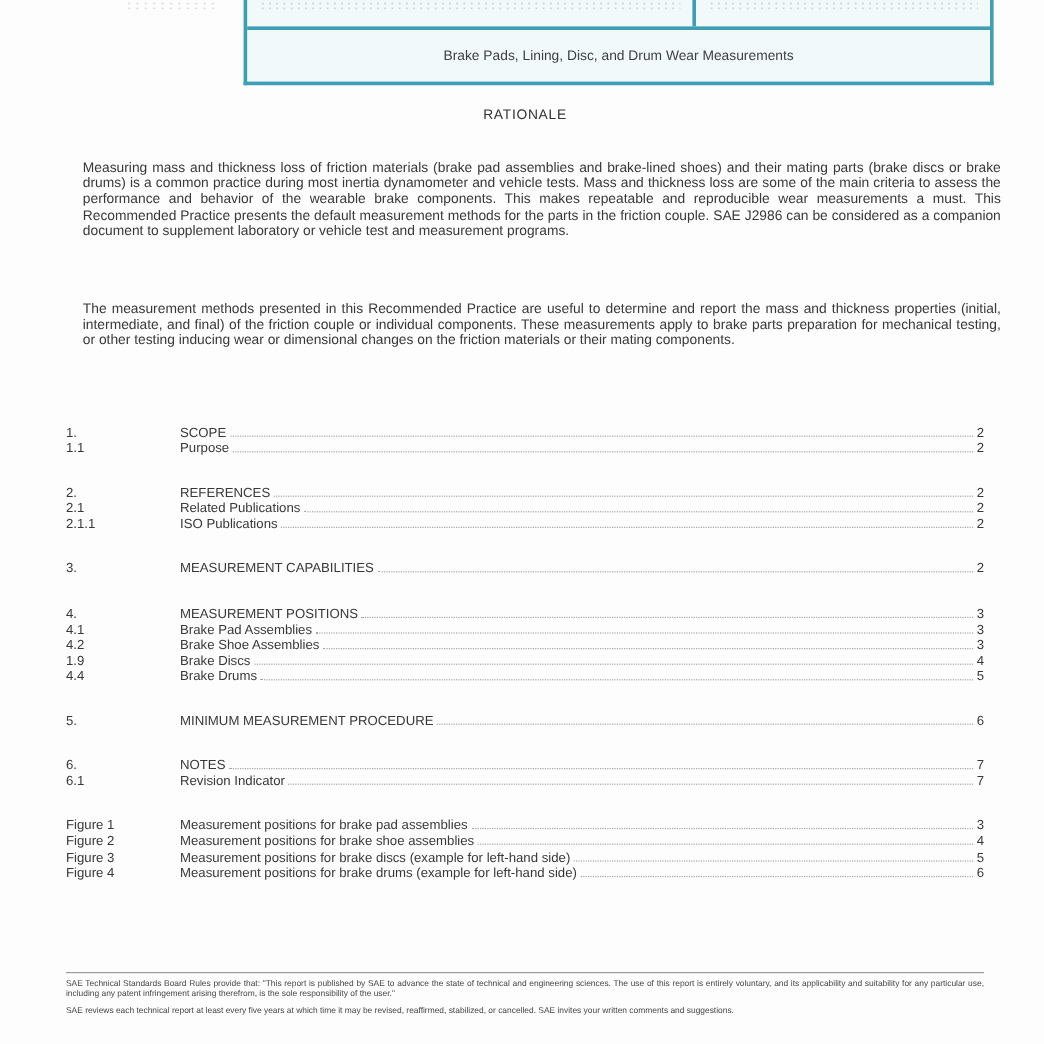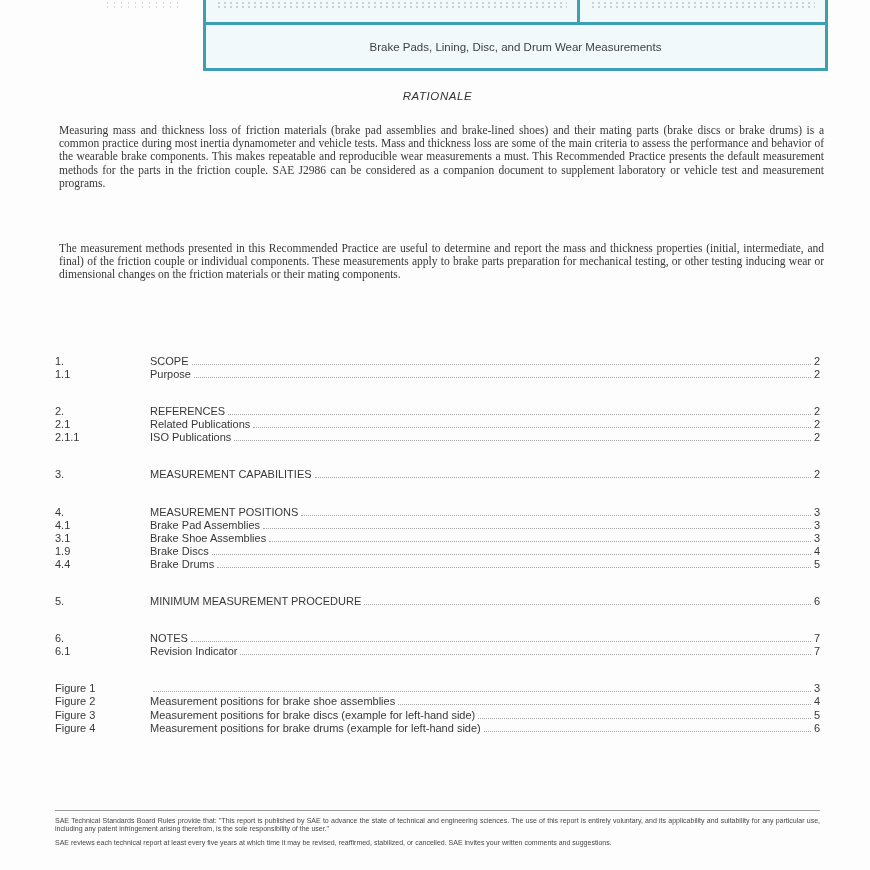--- a/index.html
+++ b/index.html
@@ -18,24 +18,24 @@
             font-size:11.5px;color:#3f3f3f;}
   .speckle{height:7px;margin:1px 10px 0 10px;
     background-image:radial-gradient(circle, rgba(110,110,110,.6) 0.7px, rgba(0,0,0,0) 1px);
     background-size:6px 4px;opacity:.5;}
   .pre-speckle{position:absolute;left:104px;top:1px;width:78px;height:7px;
     background-image:radial-gradient(circle, rgba(110,110,110,.55) 0.7px, rgba(0,0,0,0) 1px);
     background-size:7px 4px;opacity:.45;}
   
   .center-head{position:absolute;left:55px;width:765px;text-align:center;
                font-size:11.5px;letter-spacing:.6px;color:#333;}
-  .h-rationale{top:90px;font-style:italic;}
+  .h-rationale{top:90px;}
   .h-toc{top:318px;}
   .par{position:absolute;left:55px;width:765px;text-align:justify;
-       font-size:11.5px;line-height:13.2px;color:#383838;margin:4px;font-family:Liberation Serif, serif;}
+       font-size:11.5px;line-height:13.2px;color:#383838;margin:14px;}
   .par1{top:120px;}
   .par2{top:238px;}
   
   .toc{position:absolute;left:55px;top:355px;width:765px;font-size:11px;color:#383838;}
   .toc-group{margin-bottom:24px;}
   .toc-group:last-child{margin-bottom:0;}
   .toc-row{display:flex;align-items:baseline;line-height:13.1px;}
   .toc-num{flex:0 0 95px;}
   .toc-title{white-space:nowrap;}
   .toc-leader{flex:1;border-bottom:1px dotted #a6a6a6;margin:0 3px 3px 3px;min-width:12px;}
@@ -122,21 +122,21 @@
           <span class="toc-leader"></span>
           <span class="toc-page">3</span>
         </div>
         <div class="toc-row">
           <span class="toc-num">4.1</span>
           <span class="toc-title">Brake Pad Assemblies</span>
           <span class="toc-leader"></span>
           <span class="toc-page">3</span>
         </div>
         <div class="toc-row">
-          <span class="toc-num">3.1</span>
+          <span class="toc-num">4.2</span>
           <span class="toc-title">Brake Shoe Assemblies</span>
           <span class="toc-leader"></span>
           <span class="toc-page">3</span>
         </div>
         <div class="toc-row">
           <span class="toc-num">1.9</span>
           <span class="toc-title">Brake Discs</span>
           <span class="toc-leader"></span>
           <span class="toc-page">4</span>
         </div>
@@ -165,20 +165,21 @@
         <div class="toc-row">
           <span class="toc-num">6.1</span>
           <span class="toc-title">Revision Indicator</span>
           <span class="toc-leader"></span>
           <span class="toc-page">7</span>
         </div>
       </div>
       <div class="toc-group">
         <div class="toc-row">
           <span class="toc-num">Figure 1</span>
+          <span class="toc-title">Measurement positions for brake pad assemblies</span>
           <span class="toc-leader"></span>
           <span class="toc-page">3</span>
         </div>
         <div class="toc-row">
           <span class="toc-num">Figure 2</span>
           <span class="toc-title">Measurement positions for brake shoe assemblies</span>
           <span class="toc-leader"></span>
           <span class="toc-page">4</span>
         </div>
         <div class="toc-row">

